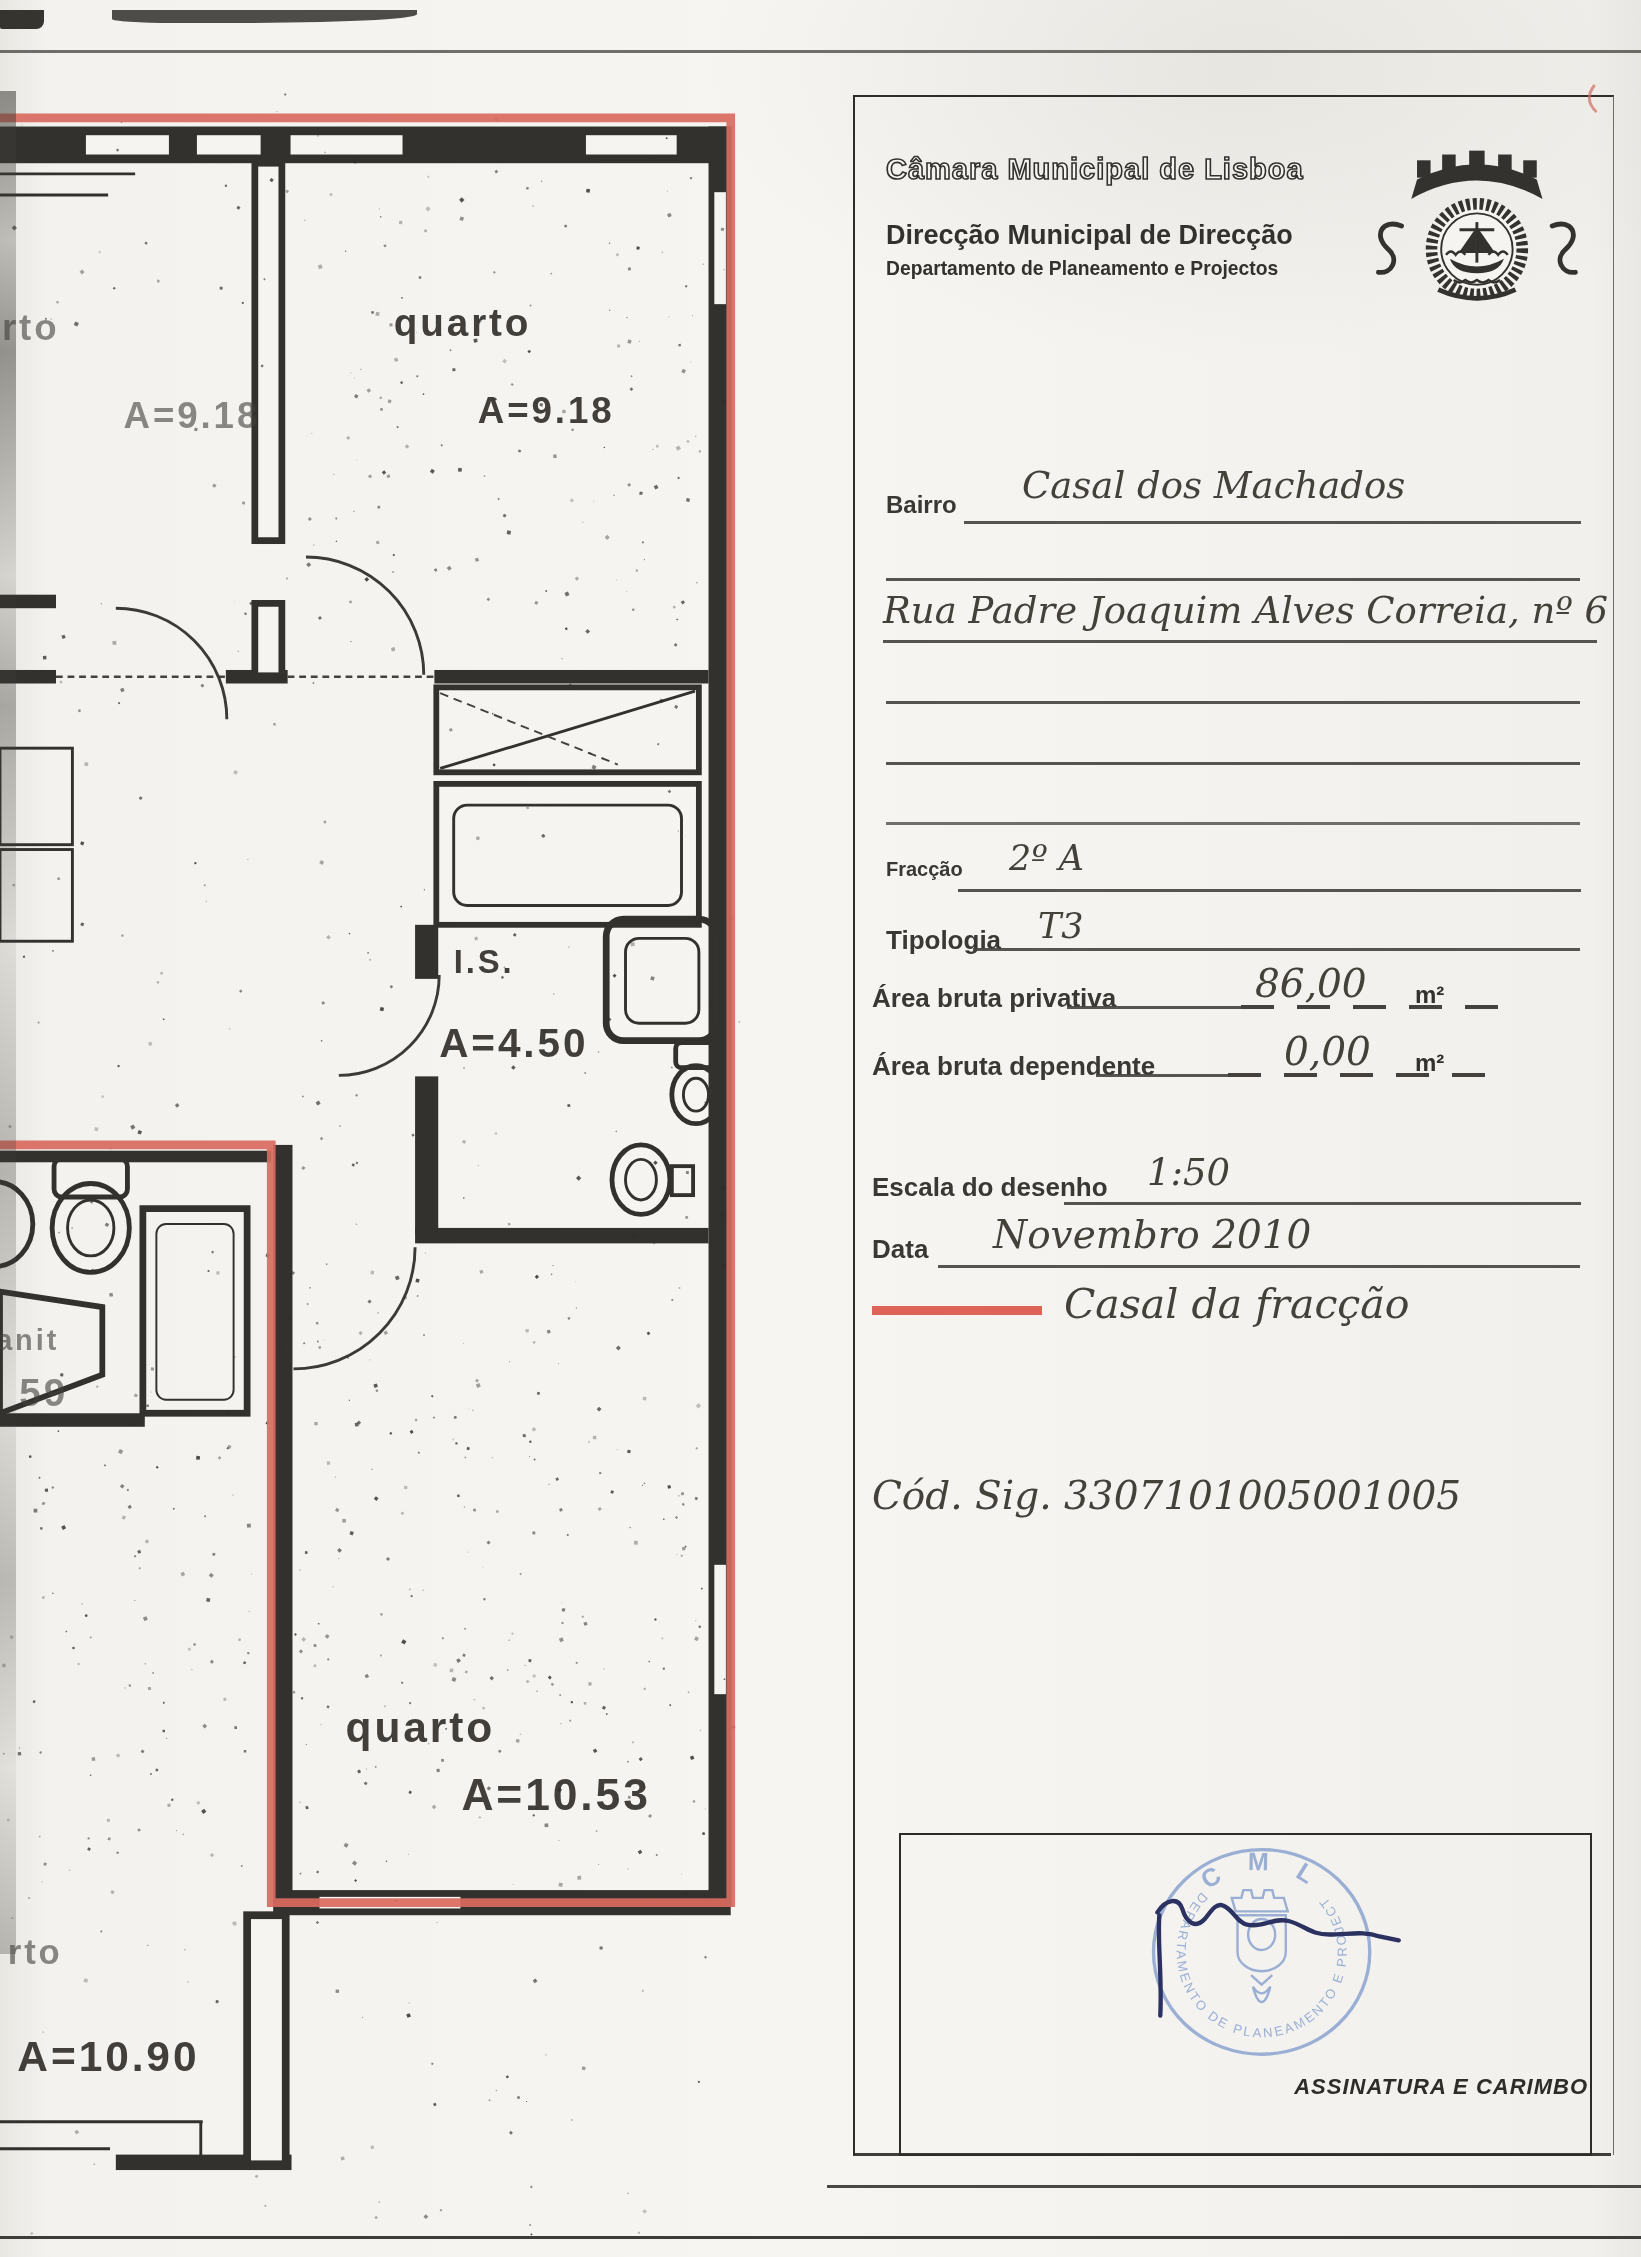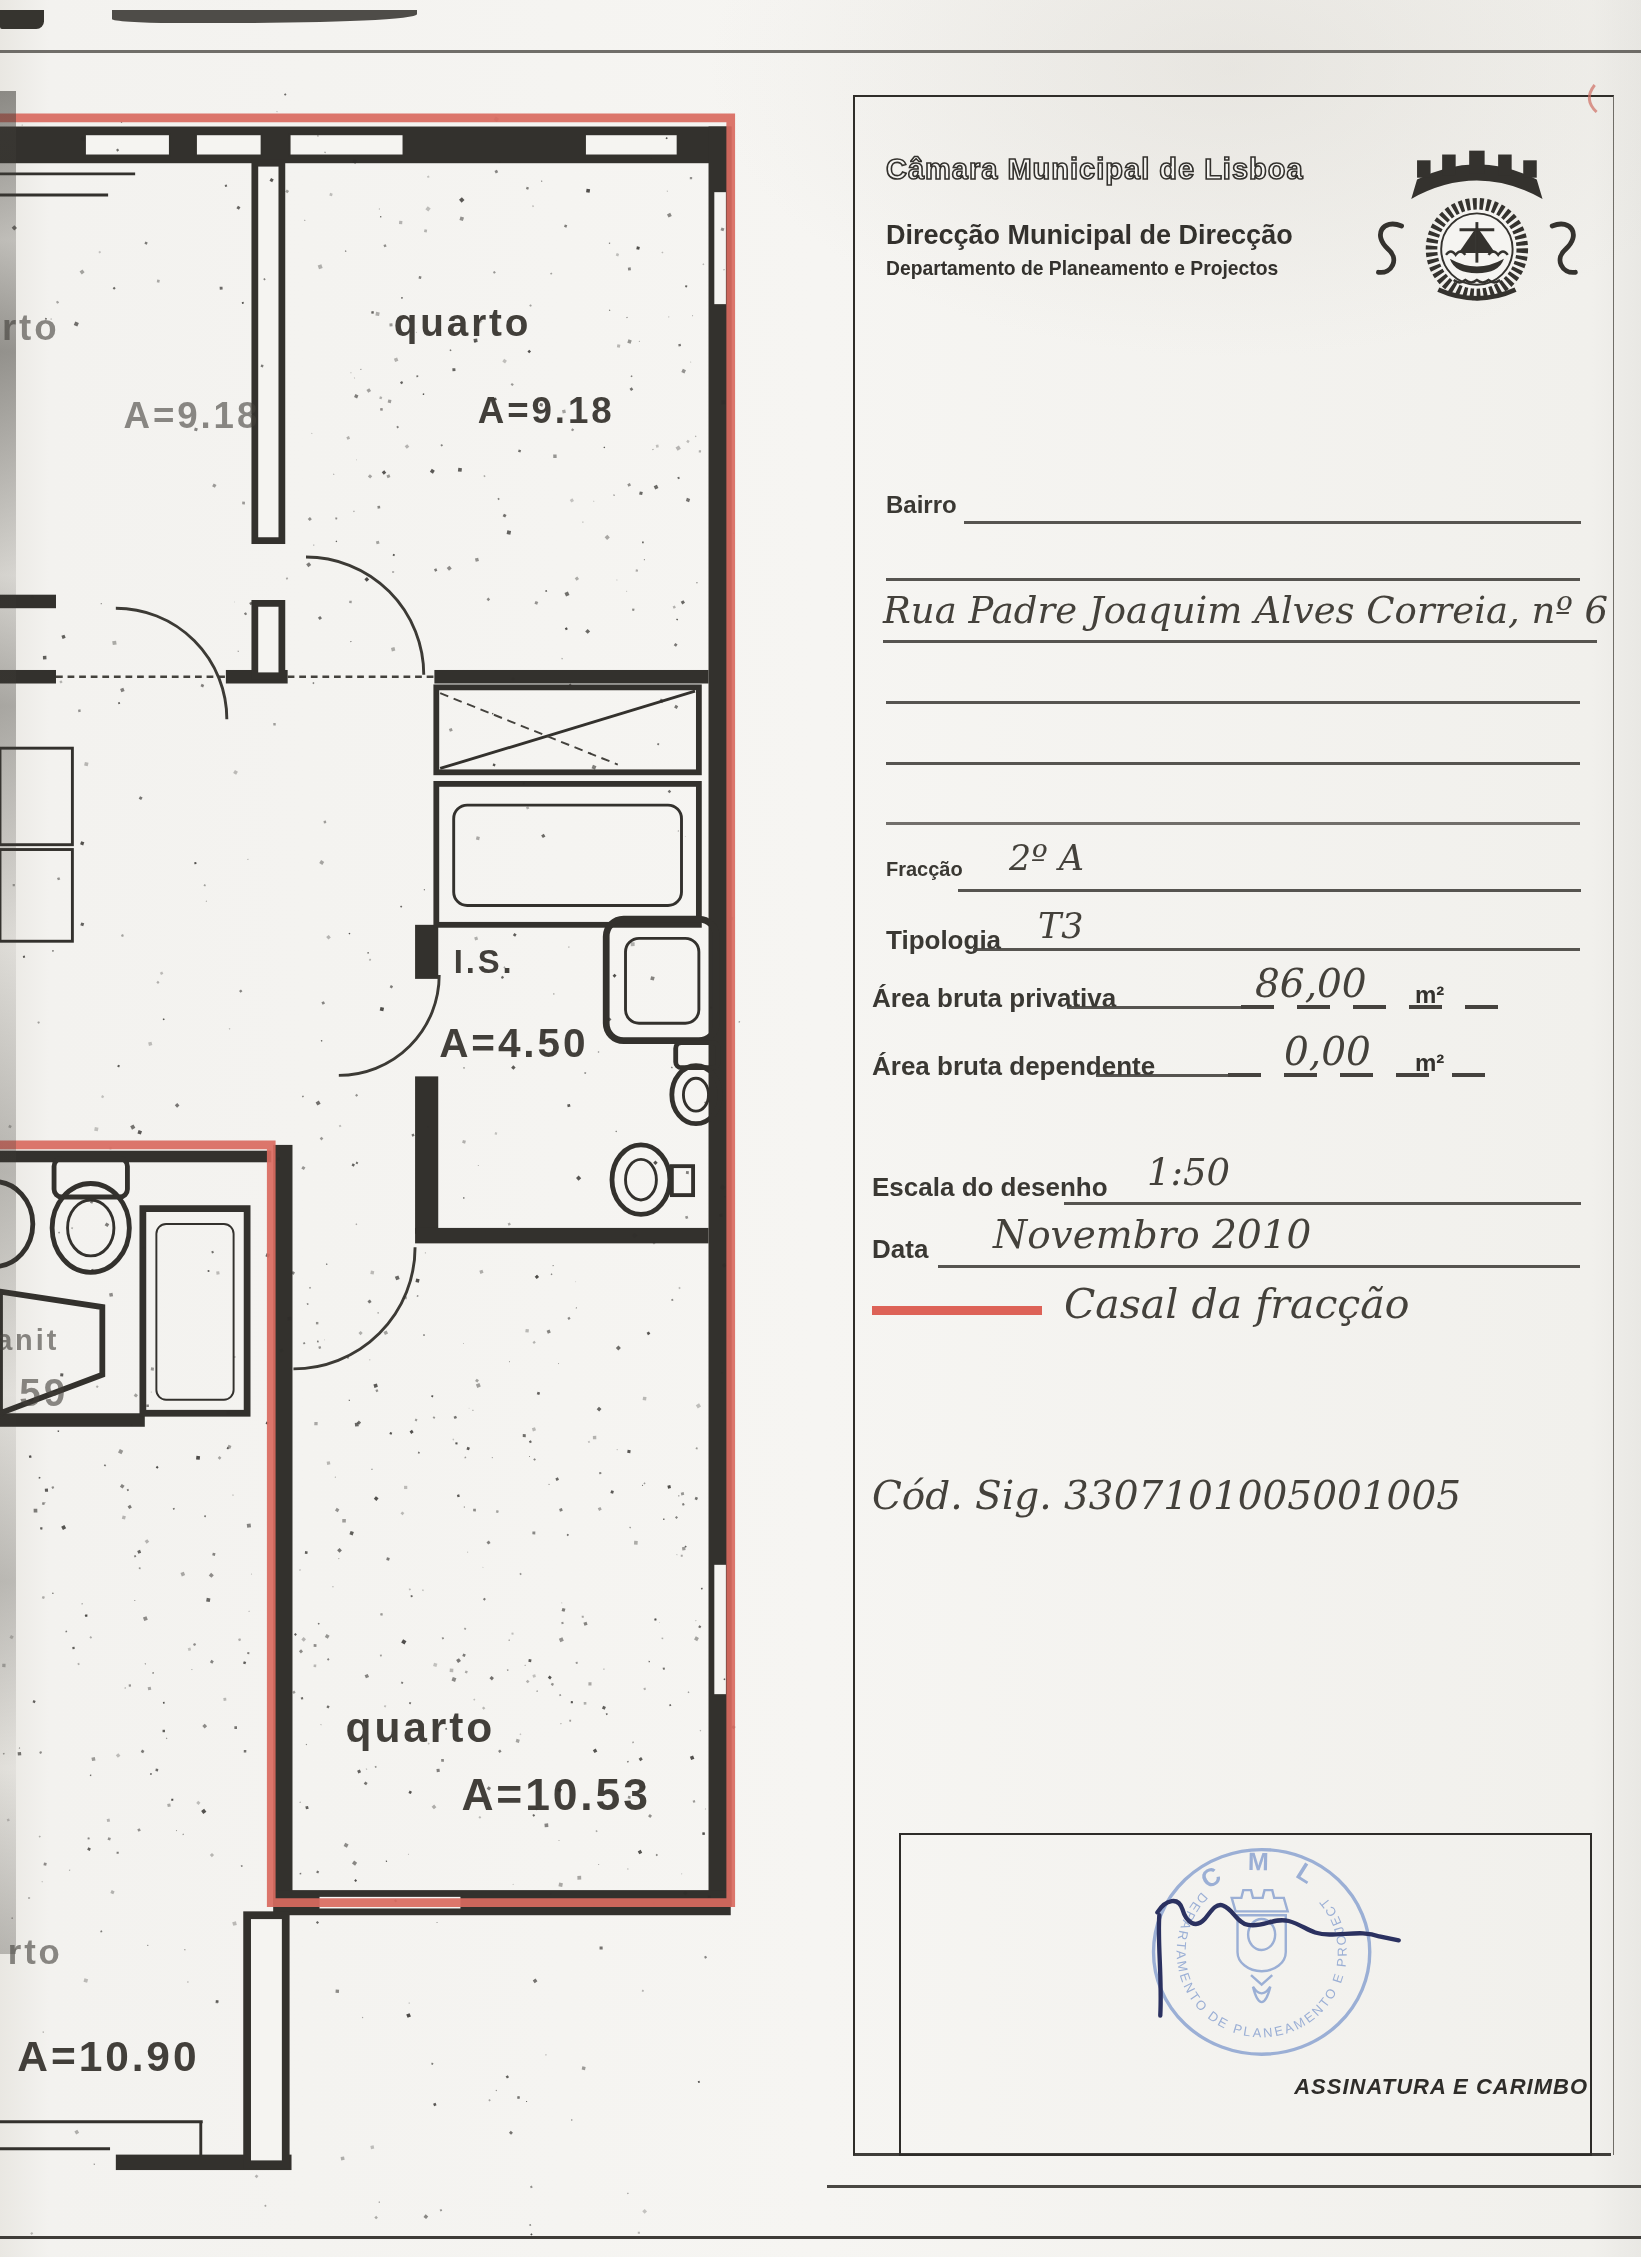--- a/index.html
+++ b/index.html
@@ -980,20 +980,21 @@
     </g>
   </svg>
 
   <div class="abs left-band"></div>
 
   <div class="abs org-title">Câmara Municipal de Lisboa</div>
   <div class="abs dir-title">Direcção Municipal de Direcção</div>
   <div class="abs dep-title">Departamento de Planeamento e Projectos</div>
 
   <div class="abs flabel" style="left:886px;top:481px;font-size:24px;">Bairro</div>
+  <div class="abs hand" style="left:1022px;top:454px;font-size:37px;">Casal dos Machados</div>
   <div class="abs fline" style="left:964px;top:511px;width:617px;"></div>
 
   <div class="abs fline" style="left:886px;top:568px;width:694px;"></div>
 
   <div class="abs hand" style="left:883px;top:579px;font-size:37px;">Rua Padre Joaquim Alves Correia, nº 6</div>
   <div class="abs fline" style="left:883px;top:630px;width:714px;"></div>
 
   <div class="abs fline" style="left:886px;top:691px;width:694px;"></div>
   <div class="abs fline" style="left:886px;top:752px;width:694px;"></div>
   <div class="abs fline" style="left:886px;top:812px;width:694px;opacity:.75;"></div>

